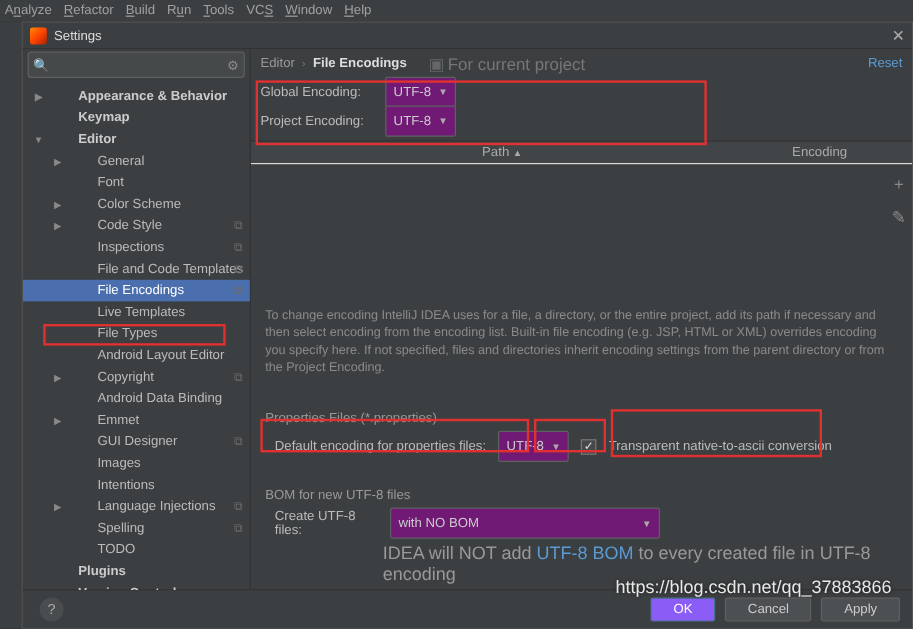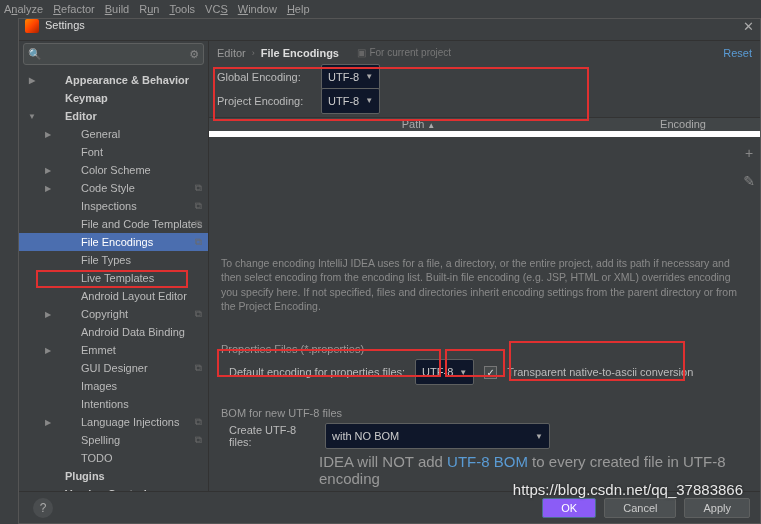--- a/index.html
+++ b/index.html
@@ -2,21 +2,21 @@
 <html><head>
 <meta charset="utf-8">
 <style>
 * { margin: 0; padding: 0; box-sizing: border-box; font-family: "Segoe UI", Arial, sans-serif; }
 body { background: #2b2b2b; color: #bbbbbb; font-size: 11px; width: 761px; height: 524px; overflow: hidden; position: relative; }
 .menubar { background: #3c3f41; height: 18px; display: flex; align-items: center; padding: 0 4px; gap: 10px; color: #a0a0a0; font-size: 11px; }
 .menubar span { cursor: default; }
 .menubar span u { text-decoration: underline; }
 .leftstrip { position: absolute; left: 0; top: 18px; width: 18px; height: 506px; background: #3c3f41; color: #888; font-size: 10px; }
 .dialog { position: absolute; left: 18px; top: 18px; width: 743px; height: 506px; background: #3c3f41; border: 1px solid #555; display: flex; flex-direction: column; }
-.titlebar { height: 22px; display: flex; padding: 0 6px; background: #3c3f41; border-bottom: 1px solid #323232; }
+.titlebar { height: 22px; display: flex; align-items: center; padding: 0 6px; background: #3c3f41; border-bottom: 1px solid #323232; }
 .titlebar-icon { width: 14px; height: 14px; margin-right: 6px; background: linear-gradient(135deg,#f80 0%,#f40 50%,#a20 100%); border-radius: 2px; }
 .titlebar-title { color: #ddd; font-size: 11px; flex: 1; }
 .titlebar-close { color: #aaa; font-size: 13px; cursor: default; }
 .body { flex: 1; display: flex; overflow: hidden; }
 .sidebar { width: 190px; background: #3c3f41; border-right: 1px solid #323232; display: flex; flex-direction: column; }
 .searchbar { height: 22px; margin: 2px 4px 4px 4px; background: #45494a; border: 1px solid #5e6060; border-radius: 3px; display: flex; align-items: center; padding: 0 4px; }
 .searchbar .mag { color: #888; font-size: 11px; margin-right: 4px; }
 .searchbar input { flex: 1; background: transparent; border: none; outline: none; color: #ccc; font-size: 11px; }
 .searchbar .gear { color: #888; font-size: 11px; }
 .tree { flex: 1; overflow-y: auto; padding-top: 2px; }
@@ -28,28 +28,28 @@
 .tree-item .arrow.none::before { content: ""; }
 .tree-item.selected { background: #4b6eaf; color: #fff; }
 .tree-item .badge { position: absolute; right: 6px; color: #6a6a6a; font-size: 10px; }
 .tree-item.lvl1 { padding-left: 24px; }
 .redbox { border: 2px solid #e03030; position: absolute; pointer-events: none; }
 .content { flex: 1; display: flex; flex-direction: column; position: relative; background: #3c3f41; overflow: hidden; }
 .crumbs { height: 24px; display: flex; align-items: center; padding: 0 8px; font-size: 11px; }
 .crumbs .c1 { color: #999; }
 .crumbs .sep { color: #777; margin: 0 6px; font-size: 9px; }
 .crumbs .c2 { color: #ddd; font-weight: bold; }
-.crumbs .forproj { margin-left: 18px; color: #777; font-size: 10px; }
+.crumbs .forproj { margin-left: 18px; color: #777; font-size: 14px; }
 .crumbs .forproj-icon { color: #666; margin-right: 3px; }
 .crumbs .reset { margin-left: auto; color: #5a9bd4; font-size: 11px; cursor: default; }
 .encrow { display: flex; align-items: center; height: 24px; padding-left: 8px; gap: 8px; }
 .encrow label { width: 96px; color: #bbb; font-size: 11px; text-align: left; }
-.combo { background: #0f172a; border: 1px solid #5e6060; border-radius: 2px; height: 20px; display: inline-flex; align-items: center; padding: 12px 6px; color: #ccc; font-size: 11px; min-width: 50px; }
+.combo { background: #701a75; border: 1px solid #5e6060; border-radius: 2px; height: 20px; display: inline-flex; align-items: center; padding: 12px 6px; color: #ccc; font-size: 11px; min-width: 50px; }
 .combo .tri { margin-left: 6px; color: #aaa; font-size: 8px; }
-.tableheader { margin-top: 4px; height: 20px; background: #414547; border-top: 1px solid #333; border-bottom: 6px solid #ffffff; display: flex; align-items: center; color: #aaa; font-size: 11px; }
+.tableheader { margin-top: 4px; height: 20px; background: #414547; border-top: 1px solid #333; border-bottom: 1px solid #ffffff; display: flex; align-items: center; color: #aaa; font-size: 11px; }
 .tableheader .col1 { flex: 1; text-align: center; }
 .tableheader .col2 { width: 110px; text-align: center; }
 .tableheader .sort { font-size: 8px; margin-left: 3px; }
 .tablebody { height: 110px; background: #3c3f41; display: flex; align-items: center; justify-content: center; color: #808080; font-size: 11px; position: relative; }
 .righttools { position: absolute; right: 0; top: 0; width: 22px; height: 100%; display: flex; flex-direction: column; align-items: center; gap: 12px; padding-top: 8px; }
 .righttools span { color: #888; font-size: 14px; cursor: default; }
 .helptext { padding: 10px 14px 8px 12px; color: #8a8a8a; font-size: 10.5px; line-height: 1.35; }
 .section-label { padding: 6px 12px 4px 12px; color: #999; font-size: 11px; margin-top: 16px; }
 .proprow { display: flex; align-items: center; padding-left: 20px; height: 26px; gap: 10px; }
 .proprow label { color: #bbb; font-size: 11px; }
@@ -137,25 +137,25 @@
             <span>File and Code Templates</span>
             <span class="badge">⧉</span>
           </div>
           <div class="tree-item lvl1 selected">
             <span class="arrow none"></span>
             <span>File Encodings</span>
             <span class="badge">⧉</span>
           </div>
           <div class="tree-item lvl1">
             <span class="arrow none"></span>
+            <span>Live Templates</span>
+          </div>
+          <div class="tree-item lvl1">
+            <span class="arrow none"></span>
             <span>File Types</span>
-          </div>
-          <div class="tree-item lvl1">
-            <span class="arrow none"></span>
-            <span>Live Templates</span>
           </div>
           <div class="tree-item lvl1">
             <span class="arrow none"></span>
             <span>Android Layout Editor</span>
           </div>
           <div class="tree-item lvl1">
             <span class="arrow collapsed"></span>
             <span>Copyright</span>
             <span class="badge">⧉</span>
           </div>

